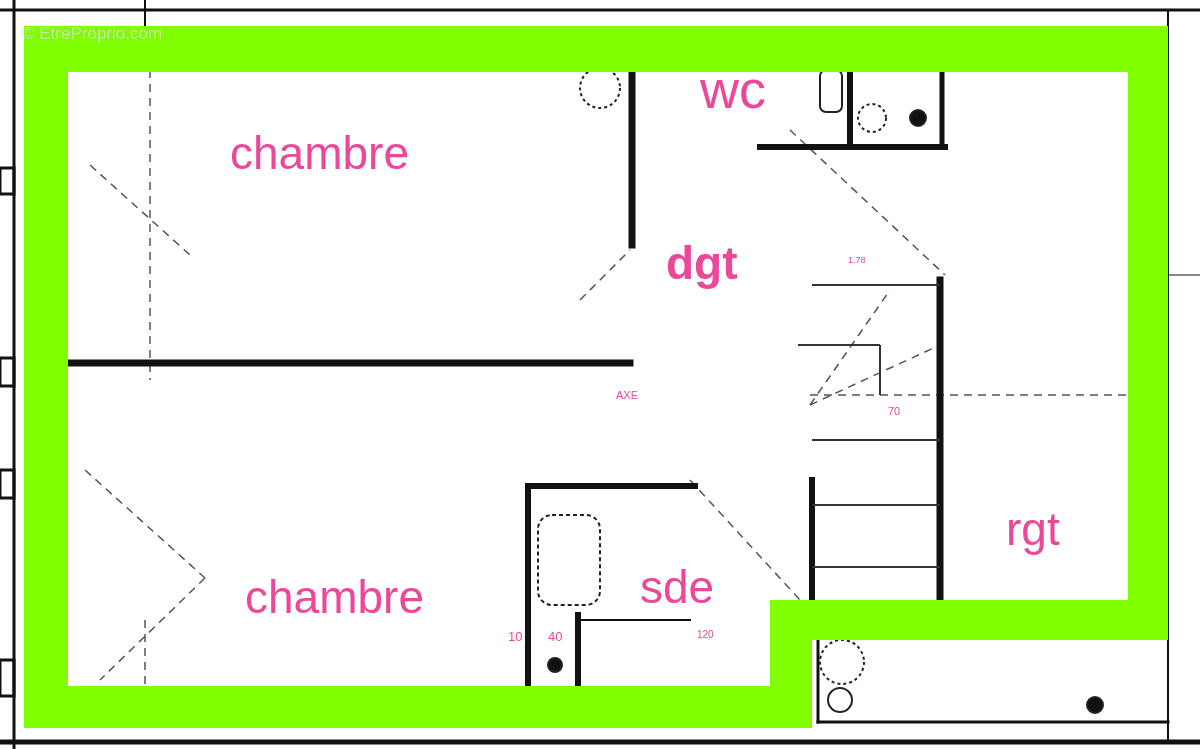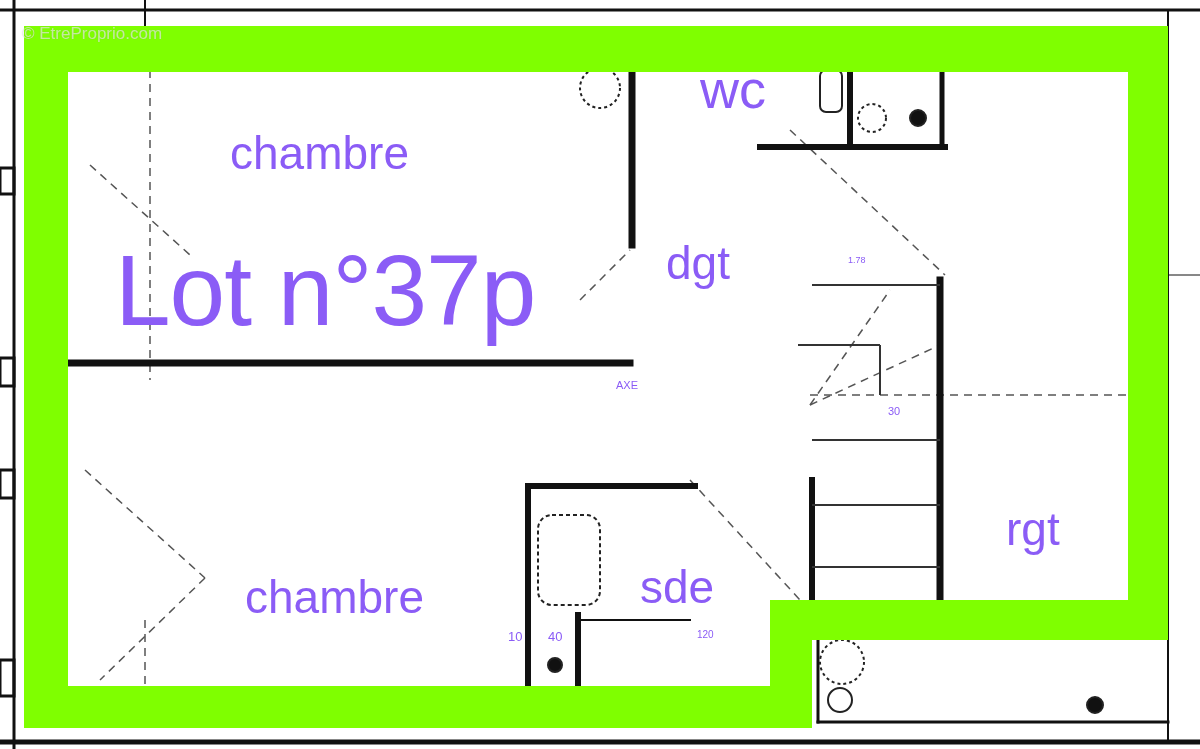--- a/index.html
+++ b/index.html
@@ -1,21 +1,21 @@
 <!DOCTYPE html>
 <html><head>
 <meta charset="utf-8">
 <style>
   html, body { margin: 0; padding: 0; background: #ffffff; }
   #stage {
     position: relative; width: 1200px; height: 749px; overflow: hidden;
     background: #ffffff; font-family: "Liberation Sans", sans-serif;
   }
   svg.plan { position: absolute; left: 0; top: 0; }
-  .label { position: absolute; color: #8b5cf6; white-space: nowrap; line-height: 1; }
+  .label { position: absolute; color: #ec4899; white-space: nowrap; line-height: 1; }
   .room-sm { font-size: 46px; }
   .room-md { font-size: 54px; }
   .lot { font-size: 100px; letter-spacing: -1px; }
   .appt { font-size: 66px; }
   .watermark {
     position: absolute; left: 22px; top: 24px; font-size: 17px;
     color: rgba(255,255,255,0.55); text-shadow: 0 0 1px rgba(120,120,120,0.4);
   }
 </style>
 </head>
@@ -90,25 +90,24 @@
     </g>
 
     <path fill="#7fff00" fill-rule="evenodd" d="M24 26 H1168 V640 H812 V728 H24 Z
          M68 72 V686 H770 V600 H1128 V72 Z"></path>
   </svg>
 
   <div class="watermark">© EtreProprio.com</div>
 
   <div class="label room-sm" style="left:230px; top:130px;">chambre</div>
   <div class="label room-md" style="left:700px; top:62px;">wc</div>
-  <div class="label room-sm" style="left:666px; top:240px;">dgt</div>
-  <div class="label lot" style="left:115px; top:240px;">Lot n°37p</div>
+  <div class="label room-sm" style="left:666px; top:240px;font-weight:bold;">dgt</div>
   <div class="label room-sm" style="left:245px; top:574px;">chambre</div>
   <div class="label room-sm" style="left:640px; top:564px;">sde</div>
   <div class="label room-sm" style="left:1006px; top:470px;margin-top:36px;">rgt</div>
 
   <div class="label" style="left:508px; top:630px; font-size:13px;">10</div>
   <div class="label" style="left:548px; top:630px; font-size:13px;">40</div>
   <div class="label" style="left:697px; top:630px; font-size:10px;">120</div>
   <div class="label" style="left:848px; top:256px; font-size:9px;">1.78</div>
-  <div class="label" style="left:888px; top:406px; font-size:11px;">30</div>
-  <div class="label" style="left:616px; top:380px; font-size:11px; ">AXE</div>
+  <div class="label" style="left:888px; top:406px; font-size:11px;">70</div>
+  <div class="label" style="left:616px; top:390px; font-size:11px; ">AXE</div>
 </div>
 
 </body></html>

